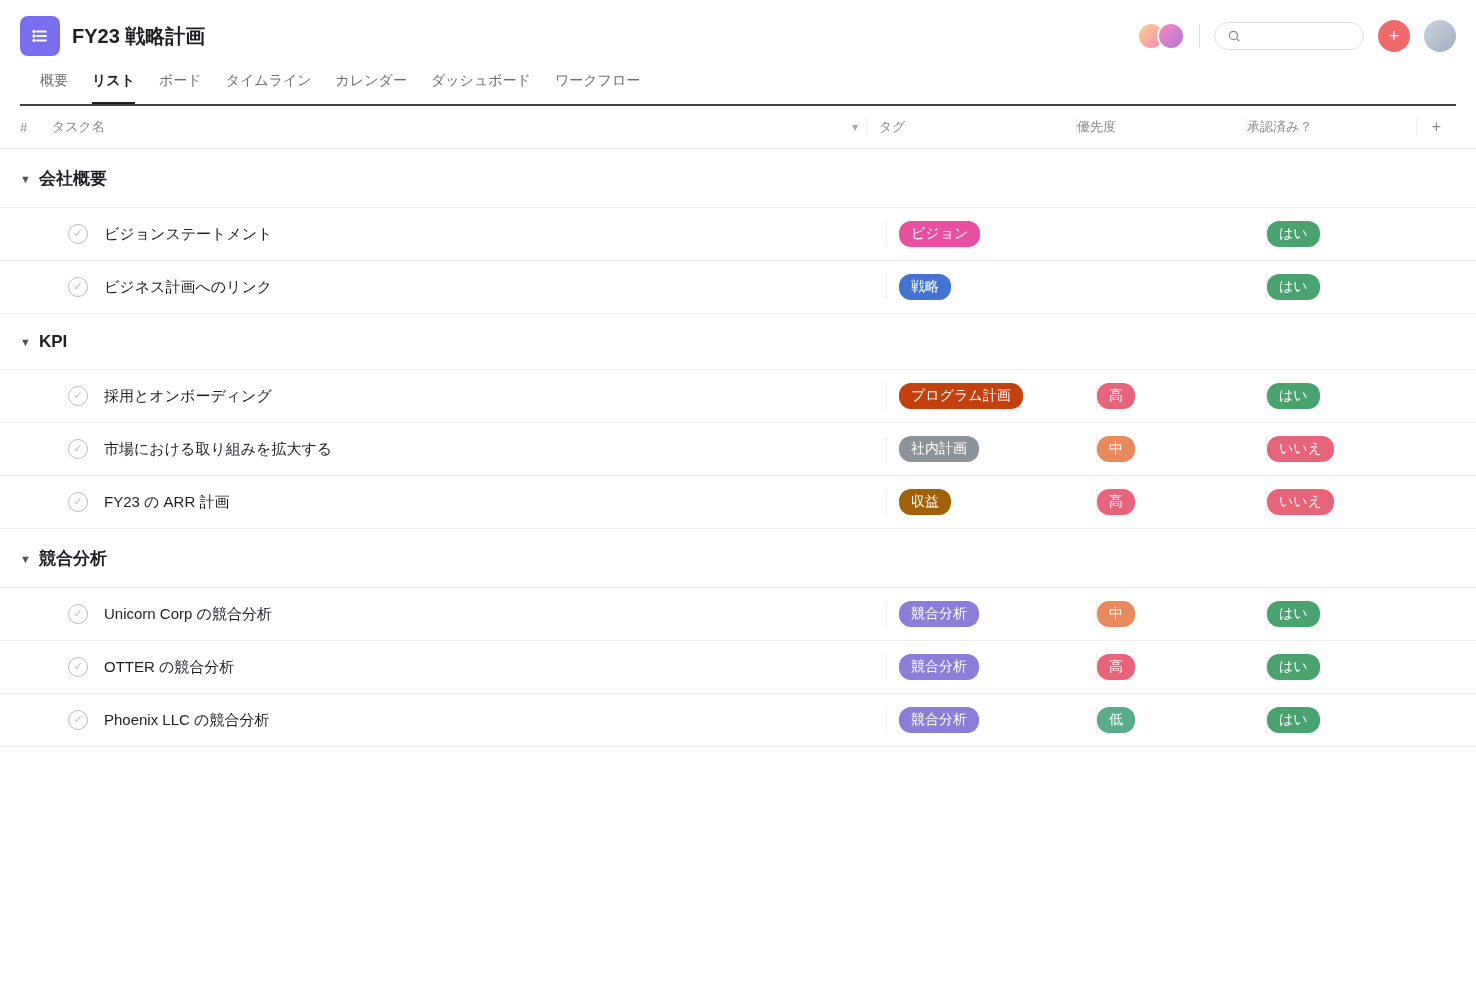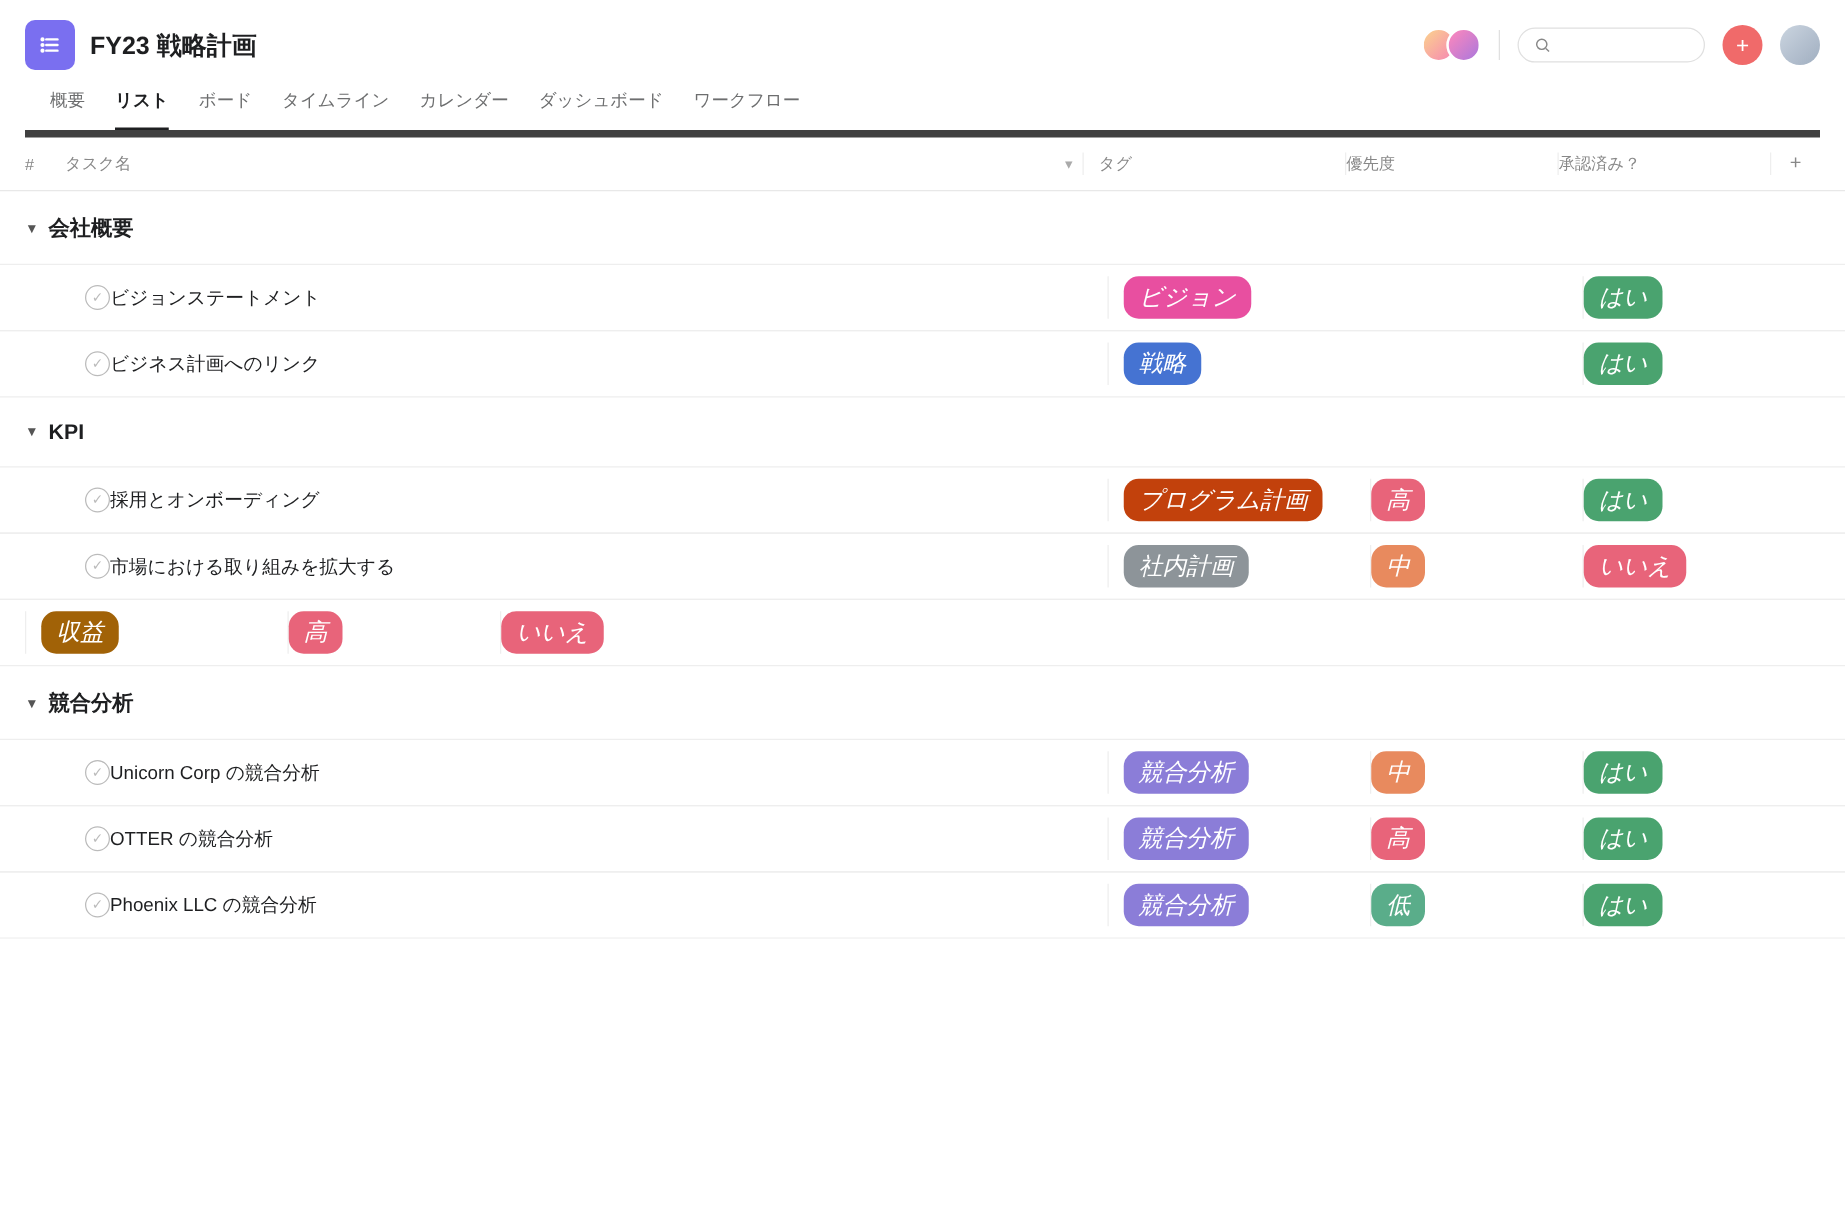--- a/index.html
+++ b/index.html
@@ -9,38 +9,38 @@
 .project-icon { width: 40px; height: 40px; background: #7a6ff0; border-radius: 8px; display: flex; align-items: center; justify-content: center; color: #fff; }
 .project-title { font-size: 20px; font-weight: 700; }
 .header-right { margin-left: auto; display: flex; align-items: center; gap: 14px; }
 .avatars { display: flex; }
 .avatar { width: 28px; height: 28px; border-radius: 50%; border: 2px solid #fff; background: linear-gradient(135deg,#f8b,#a7d); margin-left: -8px; }
 .avatar:first-child { margin-left: 0; background: linear-gradient(135deg,#fbd38d,#f687b3); }
 .avatar-single { width: 32px; height: 32px; border-radius: 50%; background: linear-gradient(135deg,#cbd5e0,#a0aec0); }
 .divider-v { width: 1px; height: 24px; background: #e0e0e0; }
 .search-box { display: flex; align-items: center; gap: 6px; border: 1px solid #e0e0e0; border-radius: 16px; padding: 6px 12px; width: 150px; color: #888; }
 .add-btn { width: 32px; height: 32px; border-radius: 50%; background: #f06a6a; color: #fff; display: flex; align-items: center; justify-content: center; font-size: 18px; cursor: pointer; }
-.tabs { display: flex; gap: 24px; padding: 16px 20px 0 20px; border-bottom: 6px solid #404040; }
+.tabs { display: flex; gap: 24px; padding: 16px 20px 0 20px; border-bottom: 2px solid #404040; }
 .tab { padding-bottom: 12px; color: #6d6e6f; cursor: pointer; font-size: 14px; }
 .tab.active { color: #1e1f21; font-weight: 600; border-bottom: 2px solid #1e1f21; }
 .table-header { display: flex; align-items: center; padding: 12px 20px; border-bottom: 1px solid #e8e8e8; color: #888; font-size: 13px; }
 .col-hash { width: 20px; }
 .col-name { flex: 1; padding-left: 12px; display: flex; align-items: center; }
 .col-tag { width: 210px; border-left: 1px solid #eee; padding-left: 12px; }
 .col-priority { width: 170px; border-left: 1px solid #eee; padding-left: 0; }
 .col-approved { width: 170px; border-left: 1px solid #eee; }
 .col-add { width: 40px; border-left: 1px solid #eee; text-align: center; color: #888; font-size: 16px; }
 .section-header { display: flex; align-items: center; gap: 8px; padding: 18px 20px; font-size: 17px; font-weight: 700; }
 .section-caret { font-size: 11px; color: #555; }
 .row { display: flex; align-items: center; border-top: 1px solid #eee; border-bottom: 1px solid #eee; min-height: 54px; margin-top: -1px; }
-.row .col-name { padding-left: 48px; display: flex; align-items: center; gap: 0; }
+.row .col-name { padding-left: 48px; display: flex; align-items: center; gap: 16px; }
 .check-circle { width: 20px; height: 20px; border: 1.5px solid #bbb; border-radius: 50%; flex-shrink: 0; position: relative; }
 .check-circle::after { content: "✓"; position: absolute; top: 50%; left: 50%; transform: translate(-50%,-52%); font-size: 11px; color: #bbb; }
 .task-name { font-size: 15px; color: #1e1f21; }
-.pill { display: inline-block; padding: 4px 12px; border-radius: 12px; font-size: 19px; color: #fff; font-style: italic; }
+.pill { display: inline-block; padding: 4px 12px; border-radius: 12px; font-size: 14px; color: #fff; }
 .chevron-down { margin-left: auto; margin-right: 8px; color: #aaa; font-size: 12px; }
 </style>
 </head>
 <body>
 
 <div class="header">
   <div class="title-row">
     <div class="project-icon">
       <svg width="18" height="18" viewBox="0 0 24 24" fill="none" stroke="white" stroke-width="2.5" stroke-linecap="round">
           <line x1="8" y1="6" x2="20" y2="6"></line>
@@ -139,20 +139,24 @@
         <span class="check-circle"></span>
         <span class="task-name">市場における取り組みを拡大する</span>
       </div>
       <div class="col-tag"><span class="pill" style="background:#8d9499">社内計画</span></div>
       <div class="col-priority"><span class="pill" style="background:#e88a5e">中</span></div>
       <div class="col-approved"><span class="pill" style="background:#e8647a">いいえ</span></div>
       <div class="col-add"></div>
     </div>
     <div class="row">
       <div class="col-hash" style="padding-left: 20px;"></div>
+      <div class="col-name">
+        <span class="check-circle"></span>
+        <span class="task-name">FY23 の ARR 計画</span>
+      </div>
       <div class="col-tag"><span class="pill" style="background:#a16207">収益</span></div>
       <div class="col-priority"><span class="pill" style="background:#e8647a">高</span></div>
       <div class="col-approved"><span class="pill" style="background:#e8647a">いいえ</span></div>
       <div class="col-add"></div>
     </div>
     <div class="section-header">
       <span class="section-caret">▼</span>
       <span>競合分析</span>
     </div>
     <div class="row">

